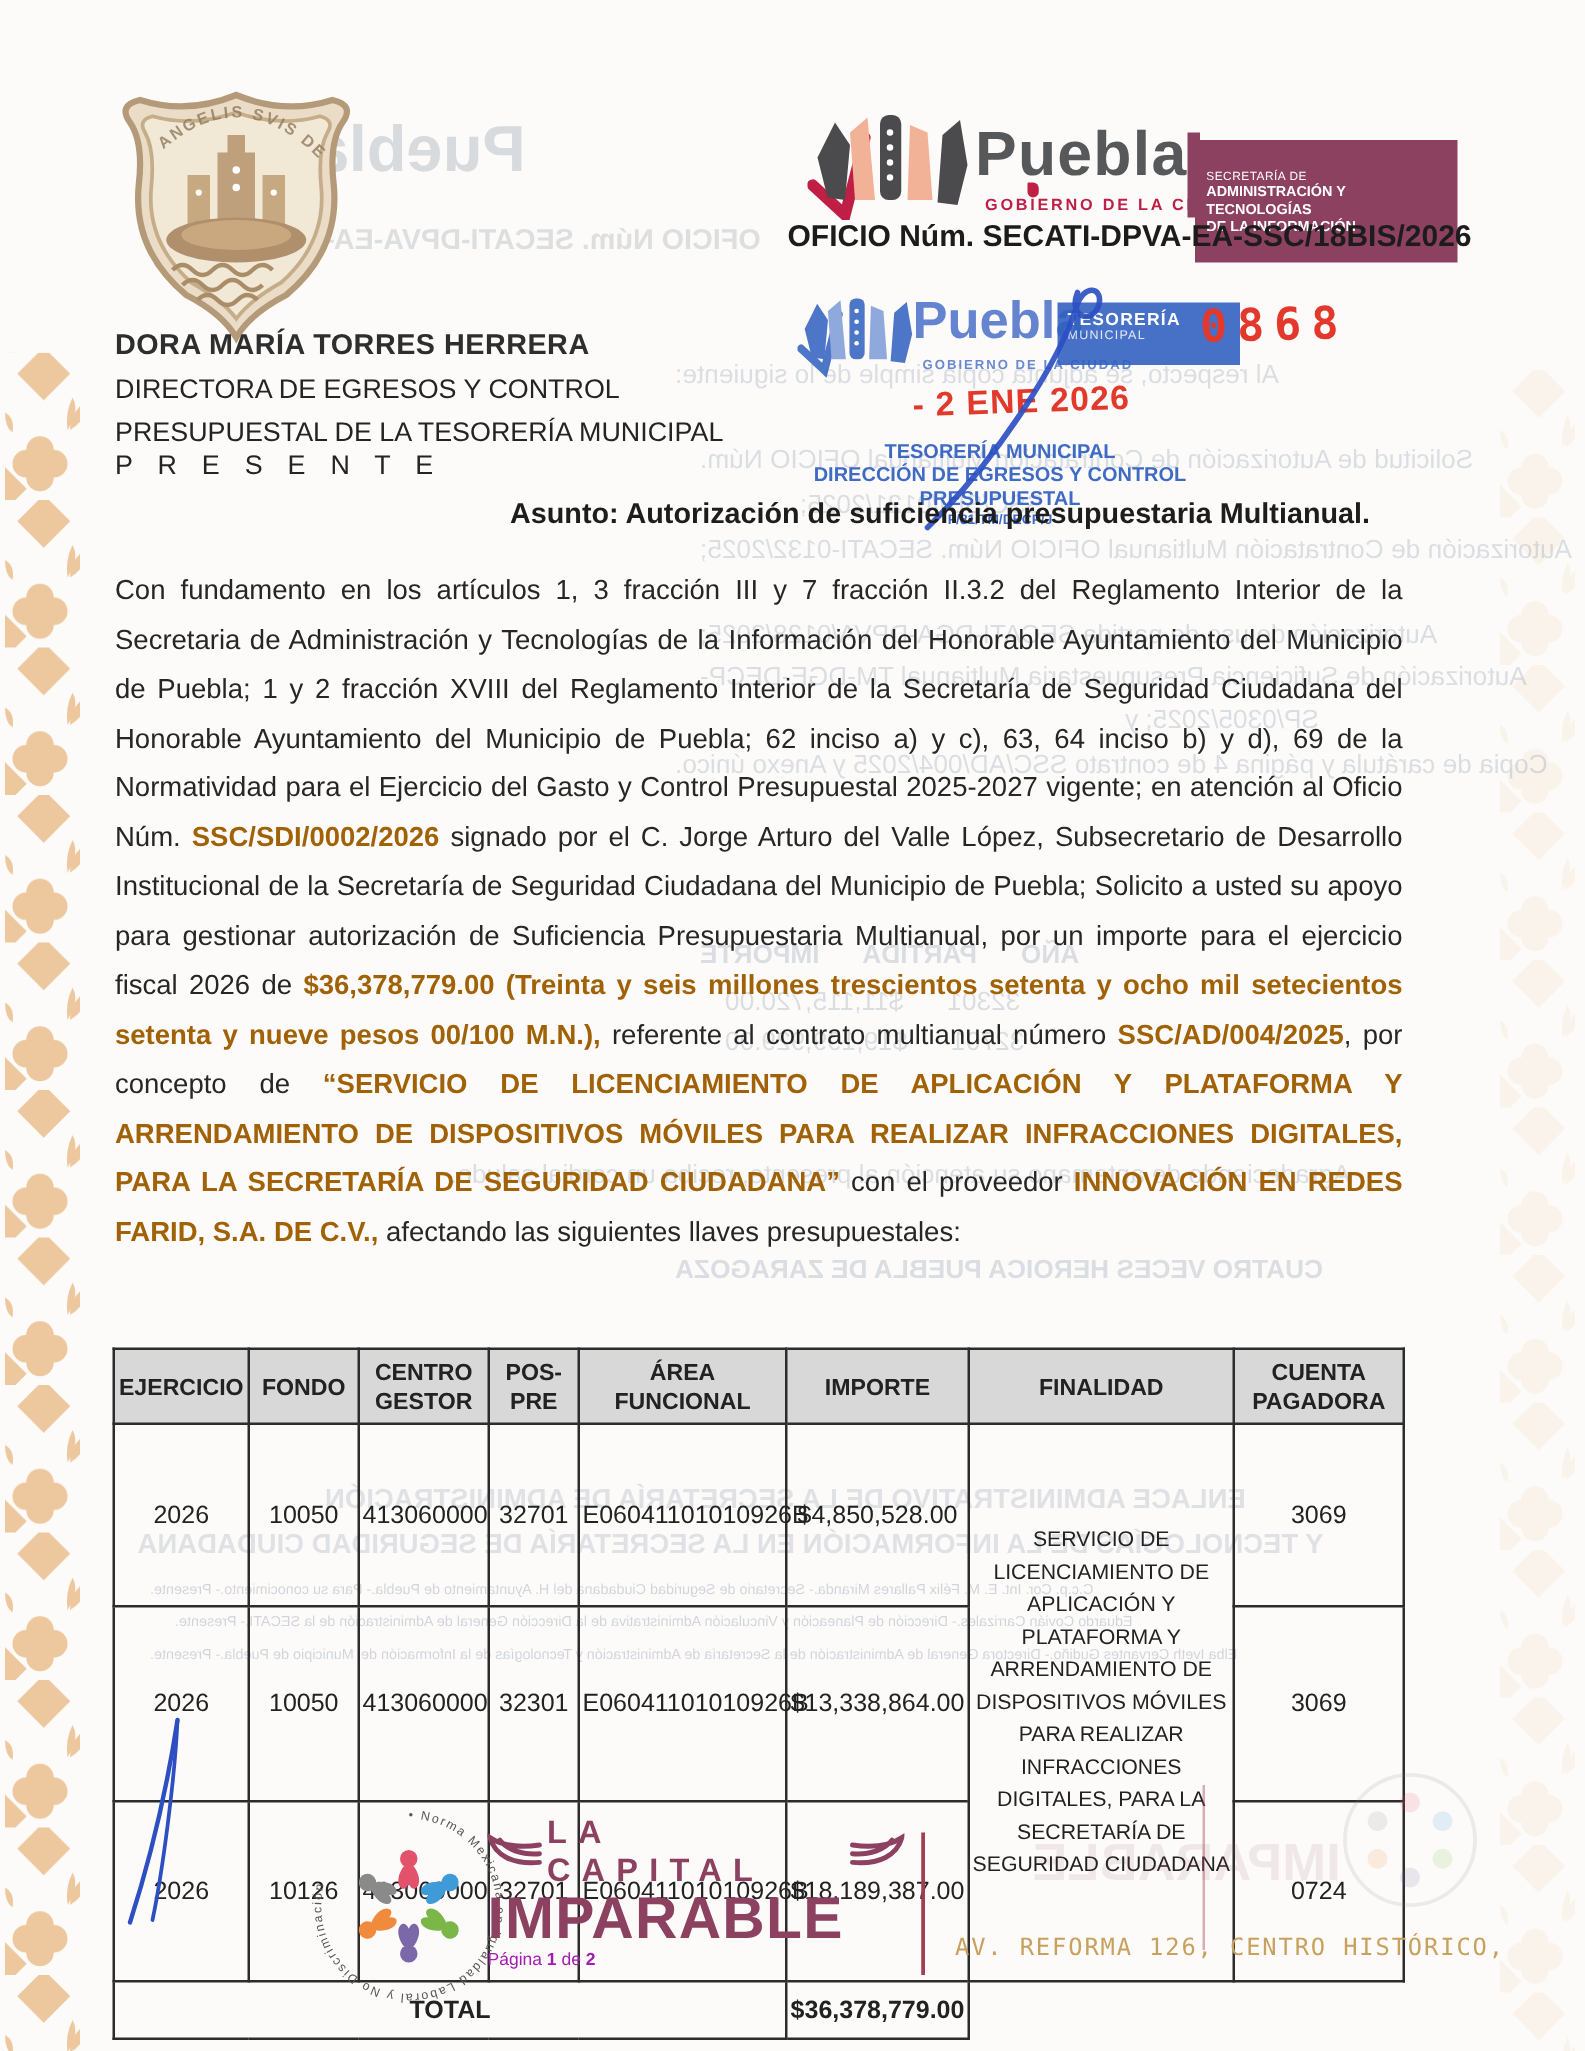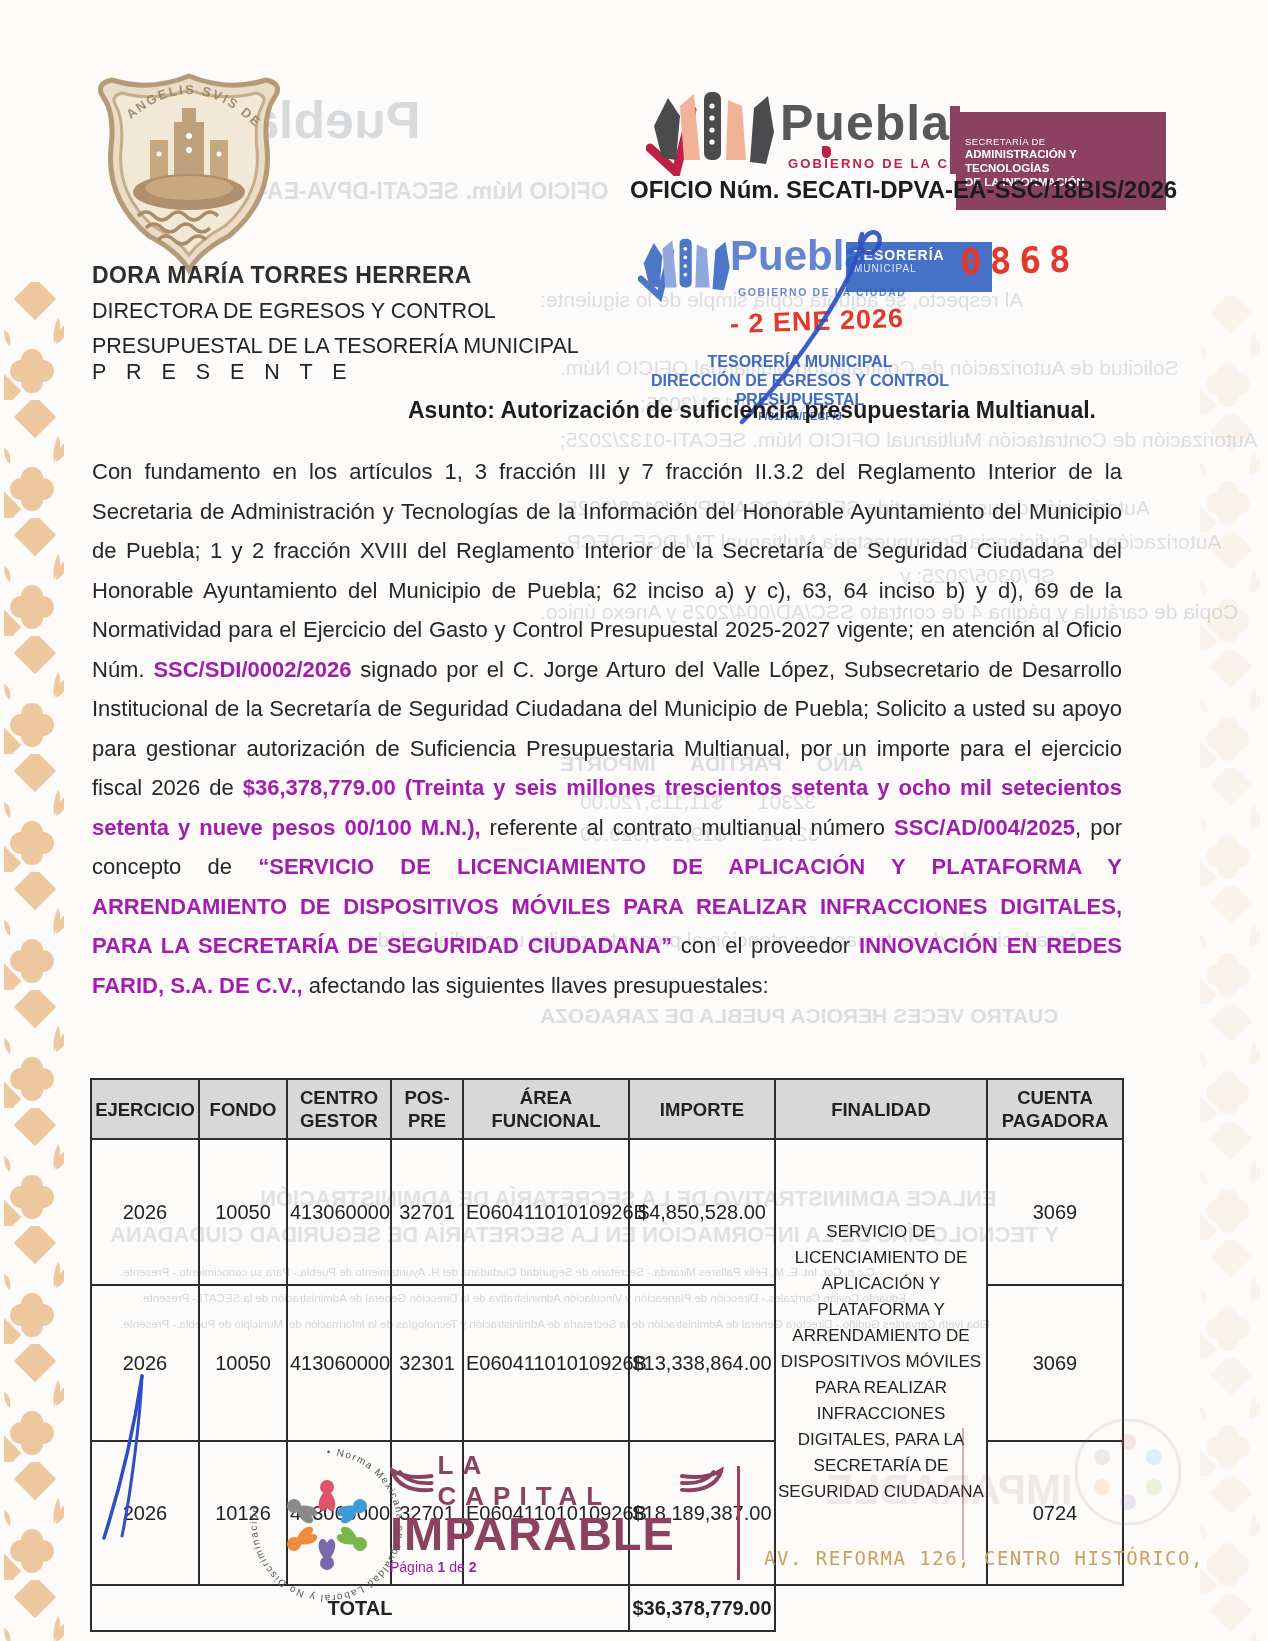--- a/index.html
+++ b/index.html
@@ -69,21 +69,21 @@
   .rc{left:92px;top:262px;}
   .rc-name{font-size:23px;font-weight:bold;letter-spacing:.4px;}
   .rc-t1,.rc-t2{font-size:21.5px;margin-top:10px;color:#242424;}
   .rc-sal{font-size:21.5px;letter-spacing:7px;margin-top:1px;color:#242424;}
 
   .subject{left:408px;top:397px;font-size:23px;font-weight:bold;color:#1d1d1d;white-space:nowrap;}
 
   
   .bodytext{left:92px;top:452px;width:1030px;font-size:22px;line-height:39.5px;
             text-align:justify;color:#262626;}
-  .bodytext b{color:#a21caf;}
+  .bodytext b{color:#a16207;}
 
   
   table.keys{position:absolute;left:90px;top:1078px;width:1032px;border-collapse:collapse;
              font-size:20px;color:#222;table-layout:fixed;}
   table.keys th{background:#d8d8d8;border:2.5px solid #2c2c2c;font-size:18.5px;line-height:23px;
                 font-weight:bold;padding:5px 2px;height:48px;}
   table.keys td{border:2.5px solid #2c2c2c;text-align:center;padding:2px;}
   td.r1{height:140px;} td.r2{height:150px;} td.r3{height:138px;}
   td.finalidad{font-size:17px;line-height:26px;padding:4px 8px;}
   tr.total td{height:40px;font-weight:bold;font-size:20px;}

